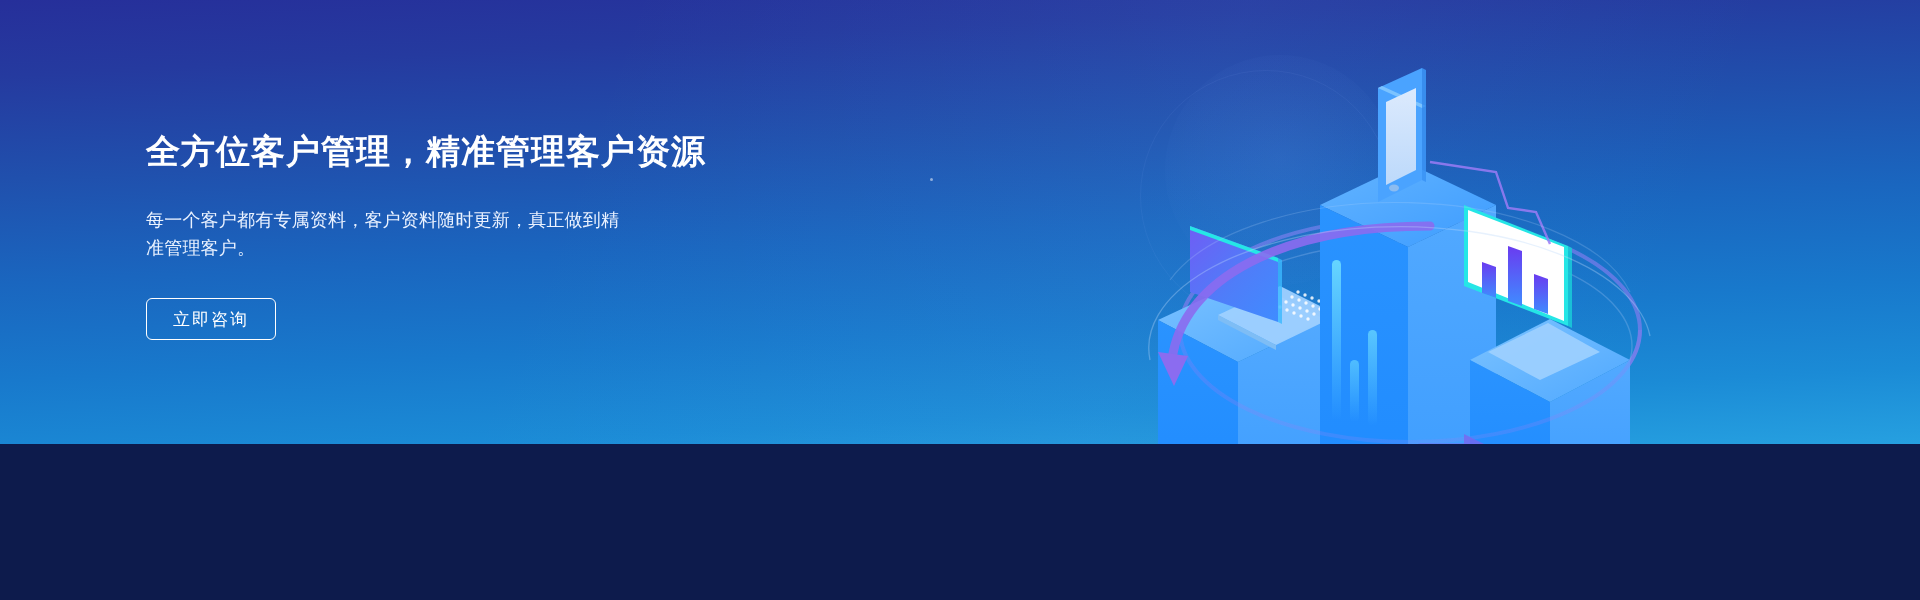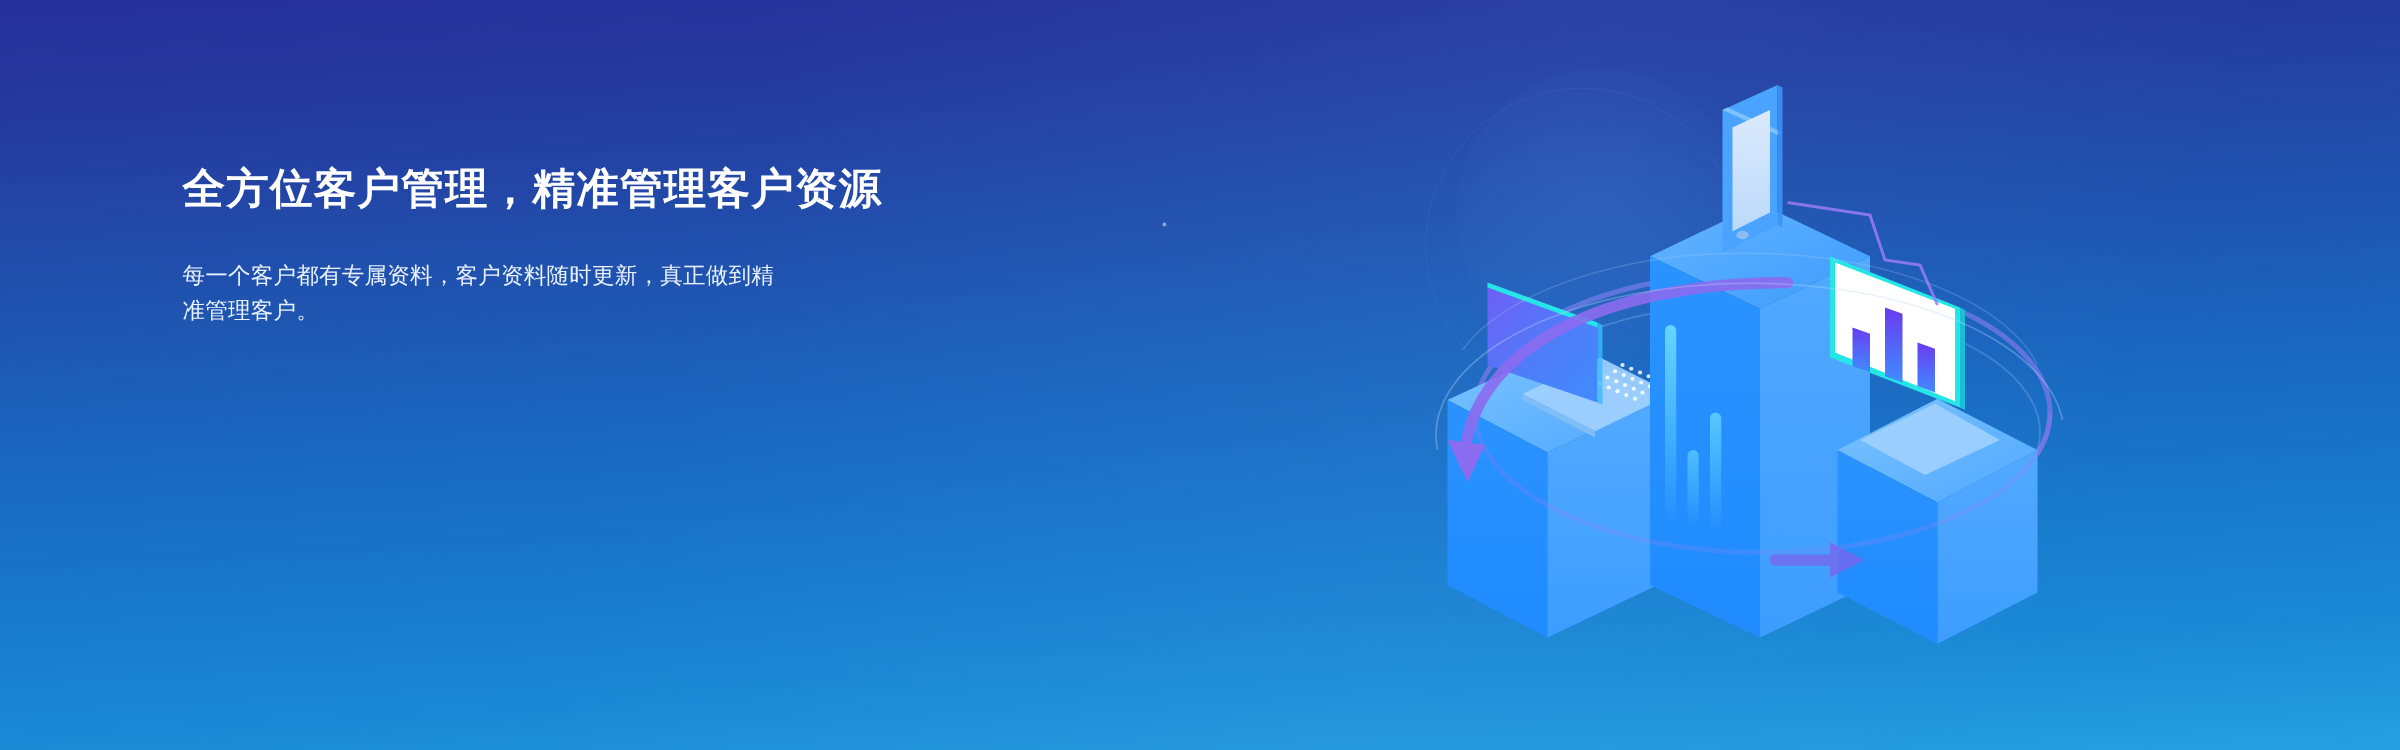--- a/index.html
+++ b/index.html
@@ -8,21 +8,21 @@
     padding: 0;
     background: #0d1b4c;
   }
   body {
     font-family: "Liberation Sans", "DejaVu Sans", sans-serif;
   }
 
   .banner {
     position: relative;
     width: 1920px;
-    height: 600px;
+    height: 444px;
     overflow: hidden;
     background: linear-gradient(177deg,
         #262f9a 0%,
         #253a9f 14%,
         #2050ad 33%,
         #1a66bf 52%,
         #1879cc 70%,
         #1b8bd6 86%,
         #26a0e0 100%);
   }
@@ -116,20 +116,21 @@
 
   <div class="bg-sheen"></div>
   <div class="bg-circle"></div>
   <div class="bg-circle-2"></div>
 
   <div class="copy">
     <h1 class="headline">全方位客户管理，精准管理客户资源</h1>
 
     <p class="subline">每一个客户都有专属资料，客户资料随时更新，真正做到精准管理客户。</p>
 
+    <button class="cta">立即咨询</button>
   </div>
 
   <div class="illustration">
     <svg width="560" height="540" viewBox="0 0 560 540" xmlns="http://www.w3.org/2000/svg">
       <defs>
         <linearGradient id="gFaceL" x1="0" y1="0" x2="0" y2="1">
           <stop offset="0%" stop-color="#2a93ff"></stop>
           <stop offset="100%" stop-color="#1f8bff"></stop>
         </linearGradient>
         <linearGradient id="gFaceR" x1="0" y1="0" x2="0" y2="1">

